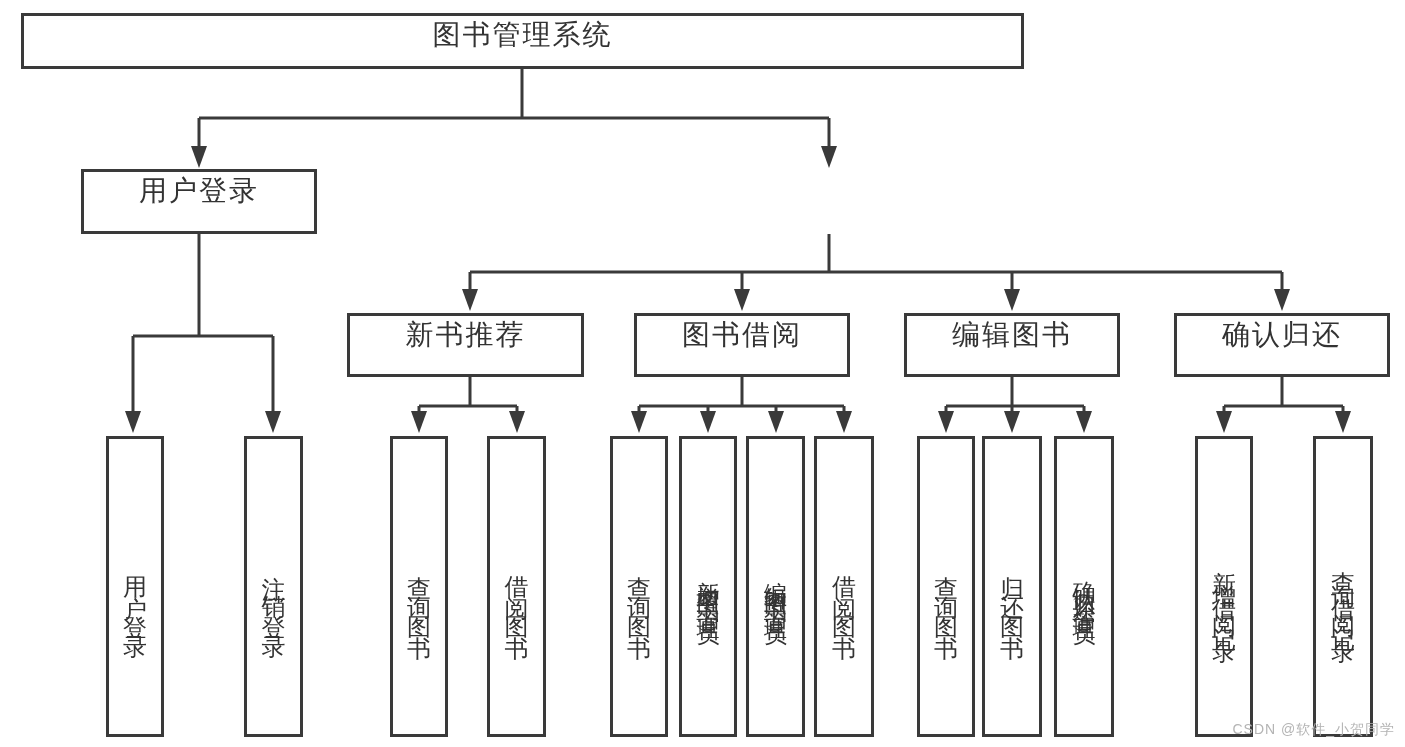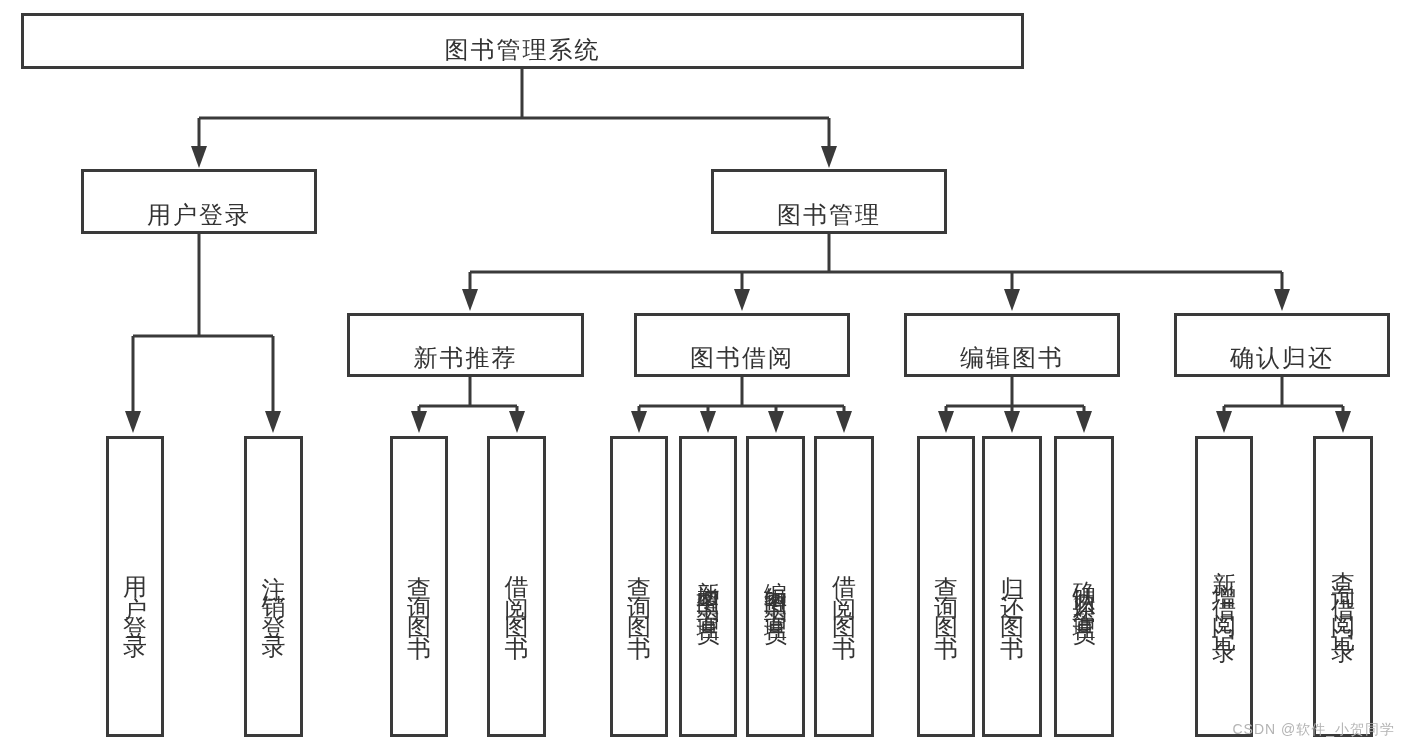--- a/index.html
+++ b/index.html
@@ -23,23 +23,23 @@
     position:absolute;
     left:0;top:0;
     width:1405px;height:747px;
     pointer-events:none;
   }
   .hbox{
     position:absolute;
     border:3px solid var(--line-color);
     background:var(--box-bg);
     display:flex;
-    align-items:flex-end;
+    align-items:flex-start;
     justify-content:center;
-    font-size:24px;
+    font-size:28px;
     letter-spacing:2px;
     color:var(--text-color);
     z-index:2;
   }
   .vbox{
     position:absolute;
     top:436px;
     height:301px;
     border:3px solid var(--line-color);
     background:var(--box-bg);
@@ -108,23 +108,20 @@
     <polygon fill="var(--line-color)" stroke="none" points="1335,411 1351,411 1343,433"></polygon>
   </svg>
 
   <div class="hbox" style="left:21px;top:13px;width:1003px;height:56px">
     <span>图书管理系统</span>
   </div>
 
   <div class="hbox" style="left:81px;top:169px;width:236px;height:65px">
     <span>用户登录</span>
   </div>
-  <div class="hbox" style="left:711px;top:169px;width:236px;height:65px">
-    <span>图书管理</span>
-  </div>
 
   <div class="hbox" style="left:347px;top:313px;width:237px;height:64px">
     <span>新书推荐</span>
   </div>
   <div class="hbox" style="left:634px;top:313px;width:216px;height:64px">
     <span>图书借阅</span>
   </div>
   <div class="hbox" style="left:904px;top:313px;width:216px;height:64px">
     <span>编辑图书</span>
   </div>

